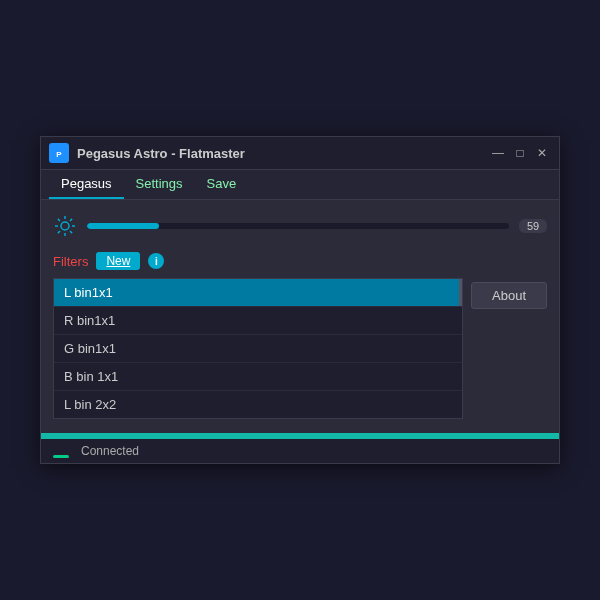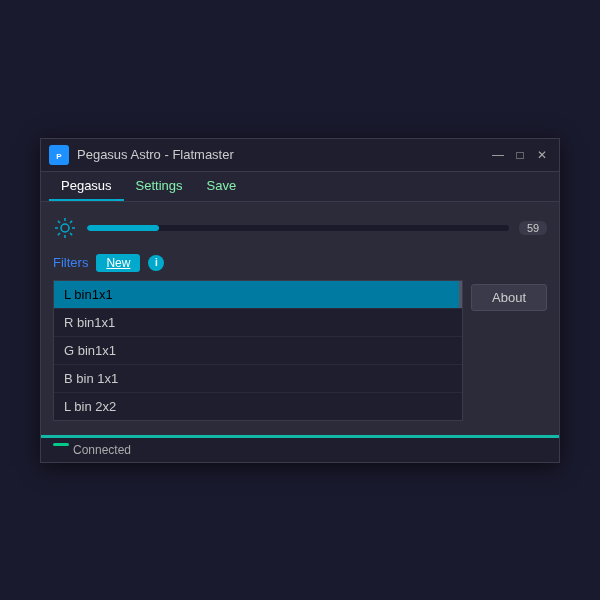--- a/index.html
+++ b/index.html
@@ -46,21 +46,21 @@
       font-size: 10px;
       color: white;
       font-weight: bold;
       flex-shrink: 0;
     }
 
     .title-bar-text {
       flex: 1;
       color: #cccccc;
       font-size: 13px;
-      font-weight: 400;
+      font-weight: 700;
     }
 
     .title-bar-controls {
       display: flex;
       gap: 4px;
     }
 
     .title-bar-btn {
       width: 18px;
       height: 16px;
@@ -148,21 +148,21 @@
     }
 
     .filters-header {
       display: flex;
       align-items: center;
       gap: 8px;
       margin-bottom: 8px;
     }
 
     .filters-label {
-      color: #3b82f6;
+      color: #ef4444;
       font-size: 13px;
     }
 
     .new-button {
       background: #00aacc;
       color: #ffffff;
       border: none;
       padding: 2px 10px;
       font-size: 12px;
       border-radius: 3px;
@@ -221,21 +221,21 @@
       border-bottom: 1px solid #2a2a3a;
       position: relative;
     }
 
     .filter-item:last-child {
       border-bottom: none;
     }
 
     .filter-item.selected {
       background: #007aa0;
-      color: #000000;
+      color: #ffffff;
     }
 
     .filter-item.selected::after {
       content: '';
       position: absolute;
       right: 0;
       top: 0;
       bottom: 0;
       width: 3px;
       background: #555566;
@@ -254,25 +254,25 @@
       border: 1px solid #4a4a5a;
       padding: 5px 20px;
       font-size: 13px;
       border-radius: 3px;
       cursor: pointer;
       min-width: 70px;
     }
 
     .status-bar {
       background: #1e1e2e;
-      border-top: 3px solid #14b8a6;
+      border-top: 6px solid #14b8a6;
       padding: 5px 12px;
       display: flex;
-      align-items: flex-start;
-      gap: 4px;
+      align-items: flex-end;
+      gap: 12px;
     }
 
     .status-indicator {
       width: 16px;
       height: 3px;
       background: #00cc88;
       border-radius: 2px;
     }
 
     .status-text {

